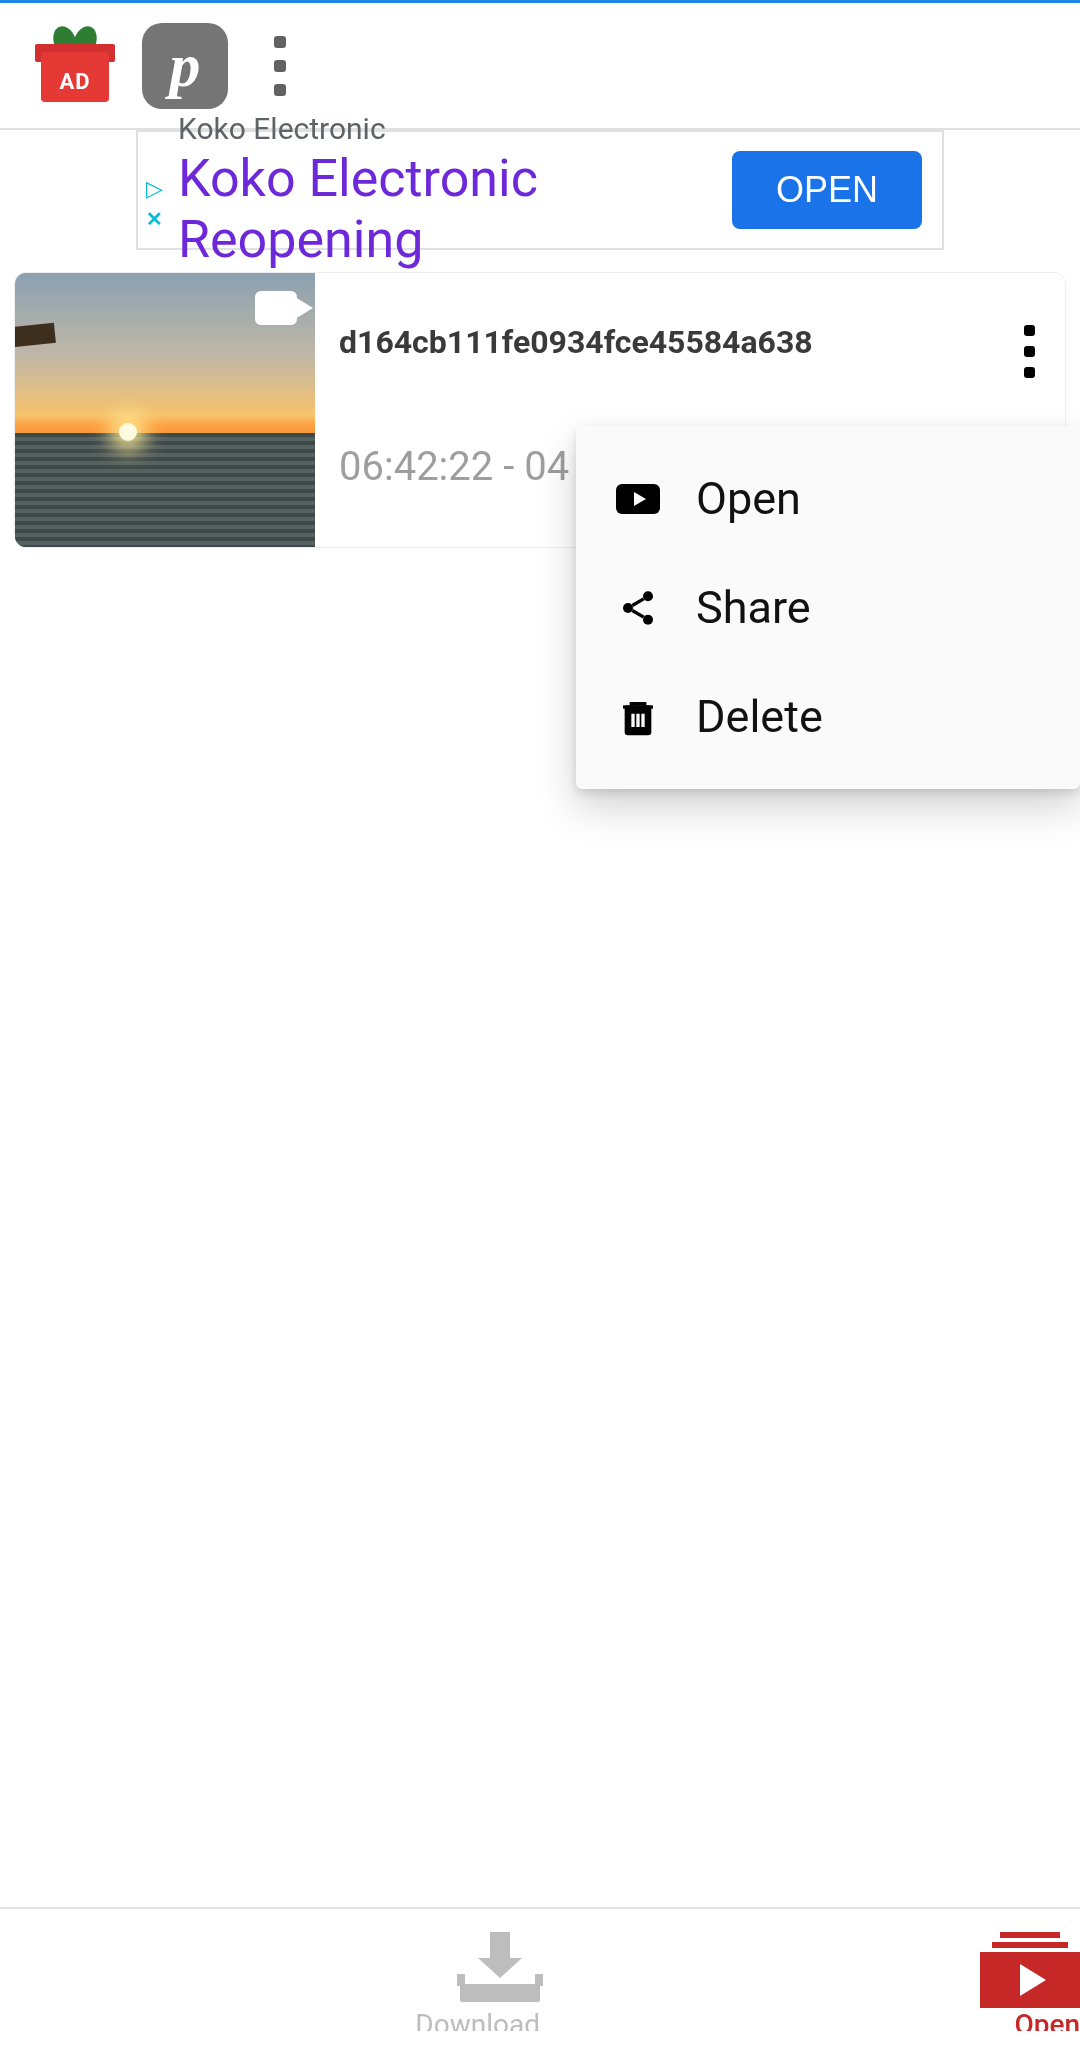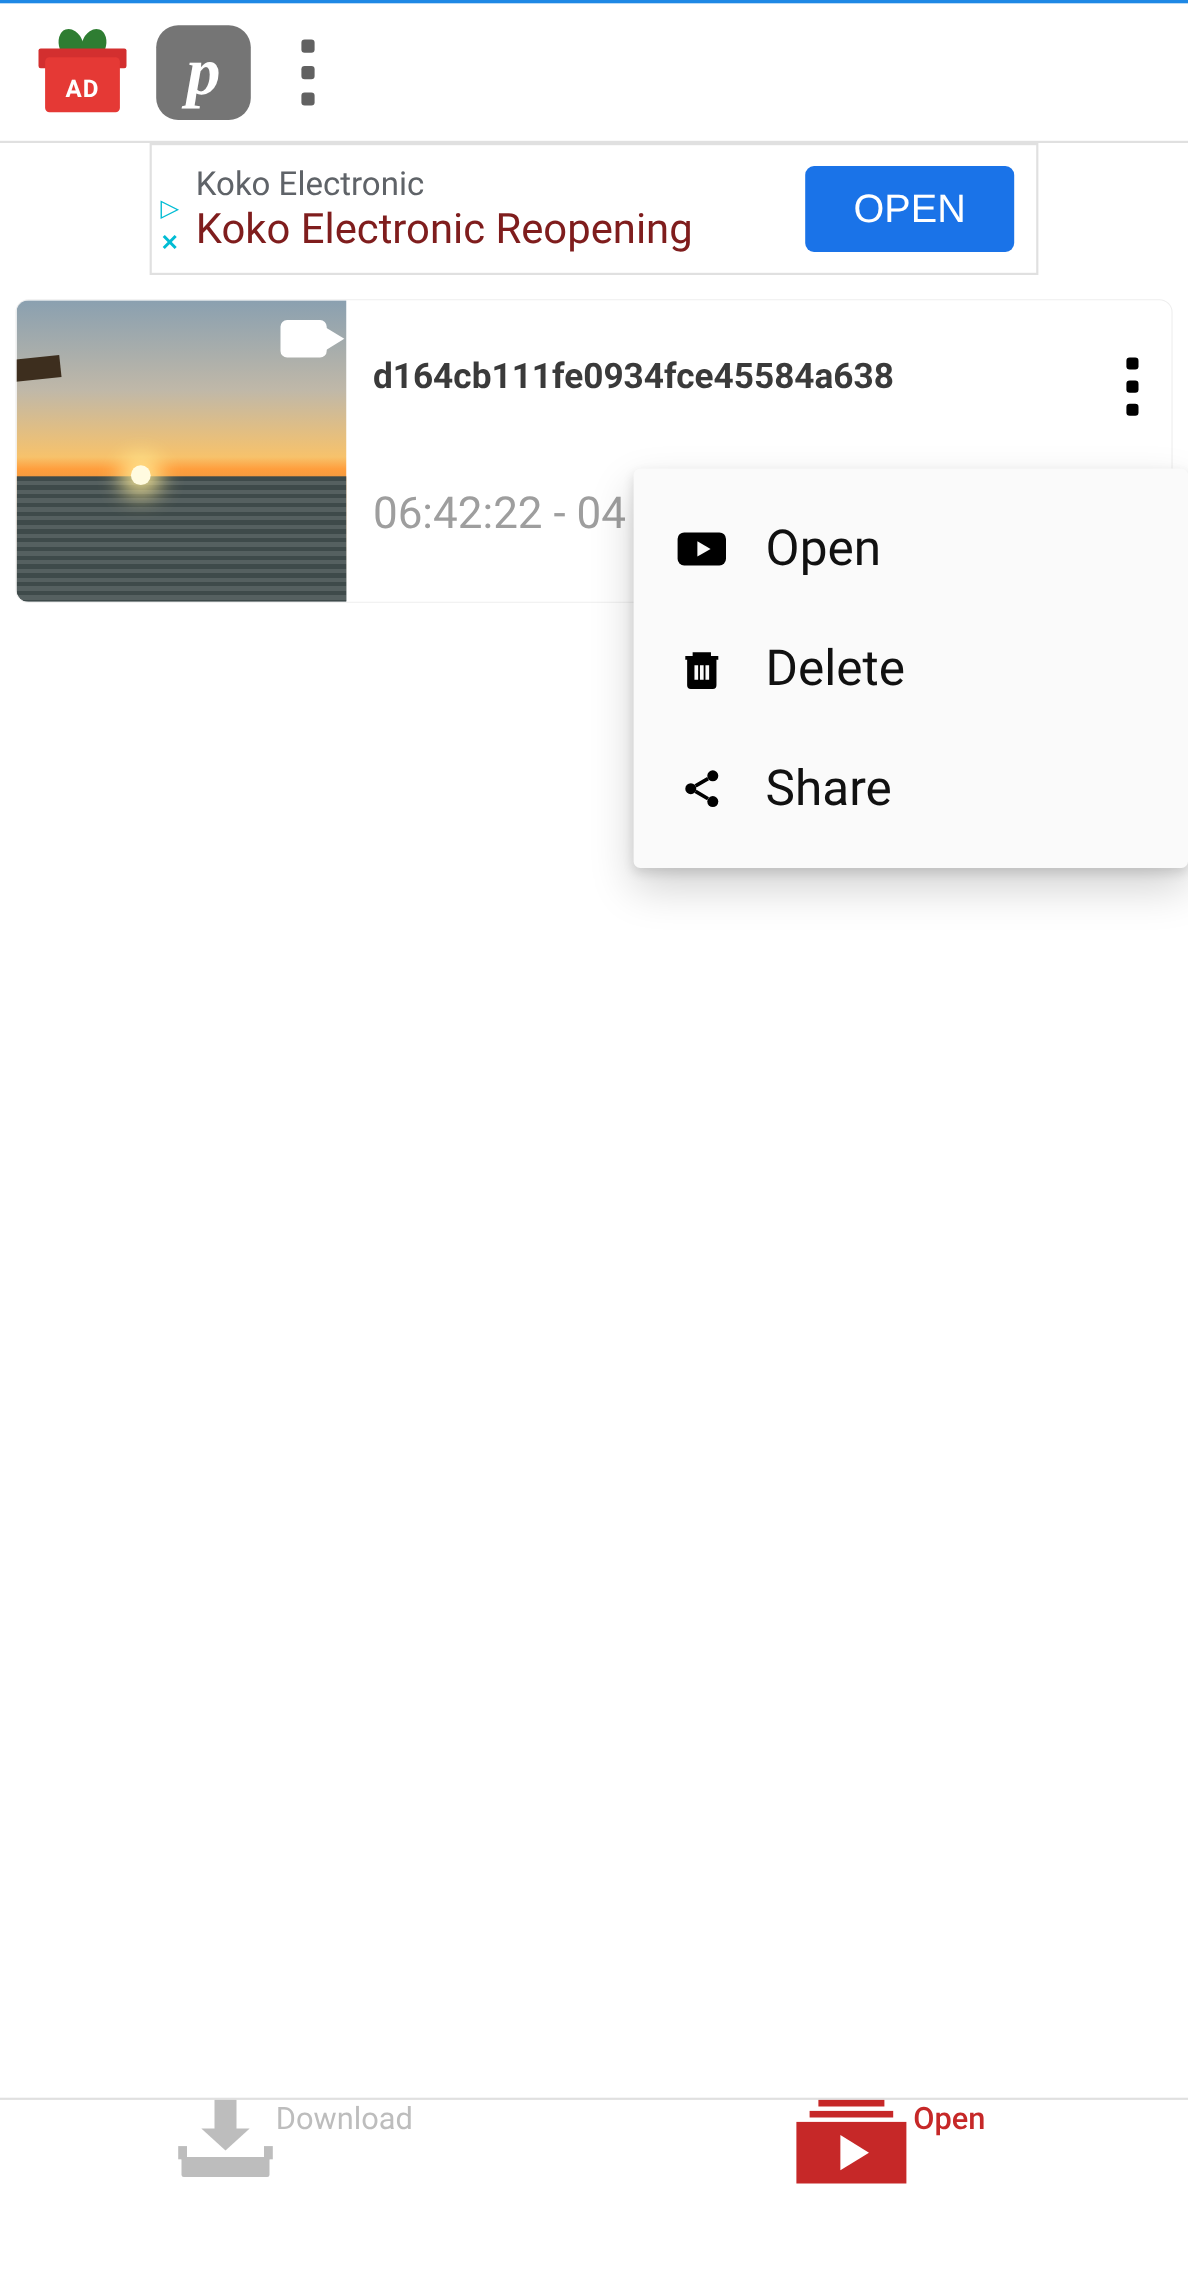--- a/index.html
+++ b/index.html
@@ -33,21 +33,21 @@
     width: 808px;
     height: 120px;
     border: 2px solid #e0e0e0;
     display: flex;
     align-items: center;
     padding: 0 20px 0 40px;
     position: relative;
   }
   .ad-texts { flex: 1; }
   .ad-advertiser { font-size: 30px; color: #5f6368; margin-bottom: 2px; }
-  .ad-headline { font-size: 38px; color: #7f1d1d; font-weight: 400; }
+  .ad-headline { font-size: 52px; color: #6d28d9; font-weight: 400; }
   .ad-open-btn { background: #1a73e8; color: #fff; font-size: 36px; font-weight: 500; padding: 18px 44px; border: none; border-radius: 8px; }
   .adchoices { position: absolute; left: 8px; top: 44px; display: flex; flex-direction: column; gap: 6px; }
   .adchoices .tri { color: #00bcd4; font-size: 22px; }
   .adchoices .x { color: #00bcd4; font-size: 20px; font-weight: 700; }
 
   .card {
     margin: 22px 14px 0 14px;
     border: 1px solid #eee;
     border-radius: 12px;
     display: flex;
@@ -88,21 +88,21 @@
   .share-icon svg, .trash-icon svg { width: 40px; height: 40px; }
 
   .bottom-nav {
     position: absolute;
     left: 0; right: 0; bottom: 0;
     height: 156px;
     border-top: 2px solid #e0e0e0;
     display: flex;
     background: #fff;
   }
-  .nav-item { flex: 1; display: flex; align-items: flex-start; justify-content: center; gap: 6px; }
+  .nav-item { flex: 1; display: flex; flex-direction: column; align-items: flex-end; justify-content: center; gap: 6px; }
   .nav-label { font-size: 28px; }
   .nav-download .nav-label { color: #bdbdbd; }
   .nav-album .nav-label { color: #c62828; font-weight: 500; }
   .dl-icon { position: relative; width: 80px; height: 70px; }
   .dl-arrow { position: absolute; left: 30px; top: 0; width: 20px; height: 28px; background: #bdbdbd; }
   .dl-arrow::after { content: ""; position: absolute; left: -12px; top: 26px; width: 0; height: 0; border-left: 22px solid transparent; border-right: 22px solid transparent; border-top: 20px solid #bdbdbd; }
   .dl-tray { position: absolute; left: 0; bottom: 0; width: 80px; height: 18px; background: #bdbdbd; border-radius: 2px; }
   .dl-tray::before { content: ""; position: absolute; left: -3px; top: -10px; width: 8px; height: 12px; background: #bdbdbd; }
   .dl-tray::after { content: ""; position: absolute; right: -3px; top: -10px; width: 8px; height: 12px; background: #bdbdbd; }
 
@@ -182,41 +182,41 @@
 <div class="popup">
   <div class="popup-item">
     <div class="icon">
       <div class="yt-icon">
           <div class="yt-tri"></div>
         </div>
     </div>
     <div class="label">Open</div>
   </div>
   <div class="popup-item">
+    <div class="icon share-icon">
+      <svg viewBox="0 0 24 24" fill="#000">
+          <circle cx="18" cy="5" r="3"></circle>
+          <circle cx="6" cy="12" r="3"></circle>
+          <circle cx="18" cy="19" r="3"></circle>
+          <path d="M8.6 13.5l6.8 4M15.4 6.5l-6.8 4" stroke="#000" stroke-width="2"></path>
+        </svg>
+    </div>
+    <div class="label">Share</div>
+  </div>
+  <div class="popup-item">
     <div class="icon trash-icon">
       <svg viewBox="0 0 24 24" fill="none" stroke="#000" stroke-width="2">
           <path d="M3 6h18"></path>
           <path d="M8 6V4h8v2"></path>
           <rect x="5" y="6" width="14" height="16" rx="1" fill="#000"></rect>
           <path d="M9 10v8M12 10v8M15 10v8" stroke="#fafafa"></path>
         </svg>
     </div>
     <div class="label">Delete</div>
   </div>
-  <div class="popup-item">
-    <div class="icon share-icon">
-      <svg viewBox="0 0 24 24" fill="#000">
-          <circle cx="18" cy="5" r="3"></circle>
-          <circle cx="6" cy="12" r="3"></circle>
-          <circle cx="18" cy="19" r="3"></circle>
-          <path d="M8.6 13.5l6.8 4M15.4 6.5l-6.8 4" stroke="#000" stroke-width="2"></path>
-        </svg>
-    </div>
-    <div class="label">Share</div>
-  </div>
 </div>
 
 <div class="bottom-nav">
   <div class="nav-item nav-download">
     <div class="dl-icon">
       <div class="dl-arrow"></div>
       <div class="dl-tray"></div>
     </div>
     <div class="nav-label">Download</div>
   </div>

